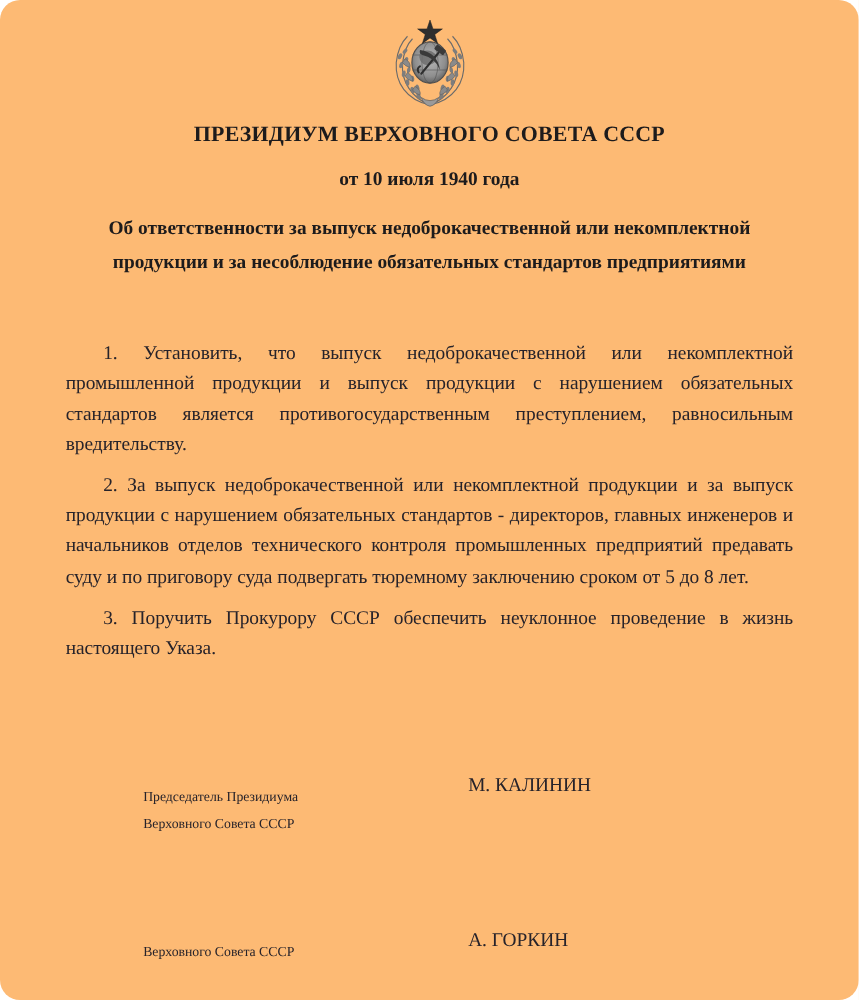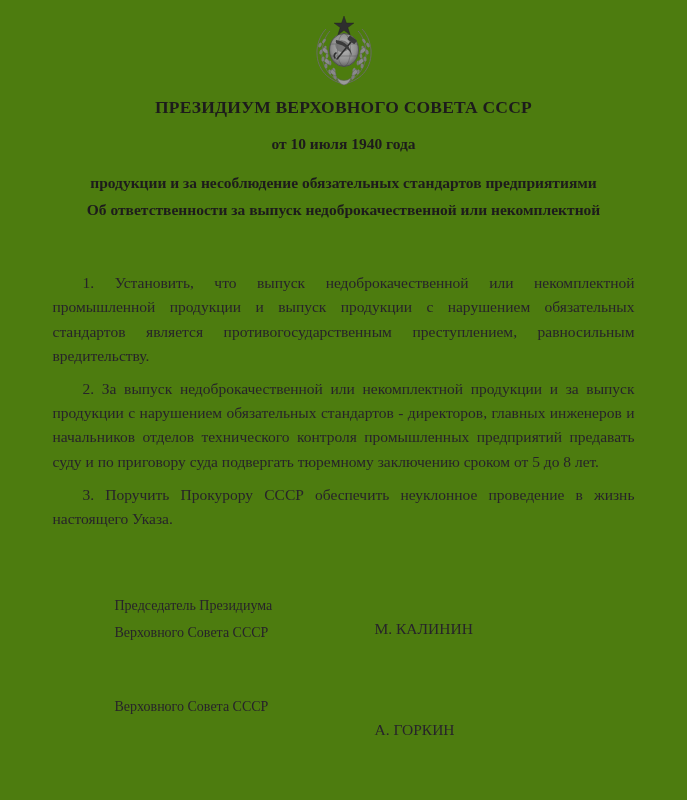--- a/index.html
+++ b/index.html
@@ -14,22 +14,23 @@
     overflow: hidden;
     font-family: "Liberation Serif", "DejaVu Serif", serif;
     color: #231f20;
     -webkit-font-smoothing: antialiased;
   }
 
   .page {
     position: relative;
     width: 687px;
     height: 800px;
-    background: #4d7c0f;
+    background: #fdba74;
     box-sizing: border-box;
+    border-radius: 16px;
   }
 
   
   .emblem-wrap {
     width: 100%;
     display: flex;
     justify-content: center;
     padding-top: 14px;
   }
   .emblem {
@@ -101,23 +102,24 @@
   }
   .sig-row {
     display: flex;
     align-items: flex-start;
     margin-bottom: 47px;
   }
   .sig-role {
     width: 290px;
     padding-left: 62px;
     box-sizing: border-box;
-    font-size: 14px;
+    font-size: 11px;
     line-height: 1.92;
     color: #27232a;
+    margin-top: 35px;
   }
   .sig-role span { display: block; }
   .sig-name {
     flex: 1;
     padding-top: 27px;
     padding-left: 32px;
     font-size: 15.5px;
     color: #27232a;
     white-space: nowrap;
   }
@@ -201,22 +203,22 @@
       <path d="M24 44 q-2 -3 1 -5" stroke="#2f2f2f" stroke-width="1.6" fill="none" stroke-linecap="round"></path>
 
       <polygon points="33,2 35.4,9.1 42.9,9.1 36.8,13.6 39.1,20.7 33,16.3 26.9,20.7 29.2,13.6 23.1,9.1 30.6,9.1" fill="#2e2e2e" stroke="#1f1f1f" stroke-width="0.4"></polygon>
     </svg>
   </div>
 
   <div class="heading-block">
     <div class="org-title">ПРЕЗИДИУМ ВЕРХОВНОГО СОВЕТА СССР</div>
     <div class="decree-date">от 10 июля 1940 года</div>
     <div class="subject">
+      <span class="subject-line">Об ответственности за выпуск недоброкачественной или некомплектной</span>
       <span class="subject-line">продукции и за несоблюдение обязательных стандартов предприятиями</span>
-      <span class="subject-line">Об ответственности за выпуск недоброкачественной или некомплектной</span>
     </div>
   </div>
 
   <div class="body-block">
     <p class="clause">1. Установить, что выпуск недоброкачественной или некомплектной промышленной продукции и выпуск продукции с нарушением обязательных стандартов является противогосударственным преступлением, равносильным вредительству.</p>
     <p class="clause">2. За выпуск недоброкачественной или некомплектной продукции и за выпуск продукции с нарушением обязательных стандартов - директоров, главных инженеров и начальников отделов технического контроля промышленных предприятий предавать суду и по приговору суда подвергать тюремному заключению сроком от 5 до 8 лет.</p>
     <p class="clause">3. Поручить Прокурору СССР обеспечить неуклонное проведение в жизнь настоящего Указа.</p>
   </div>
 
   <div class="signatures">

